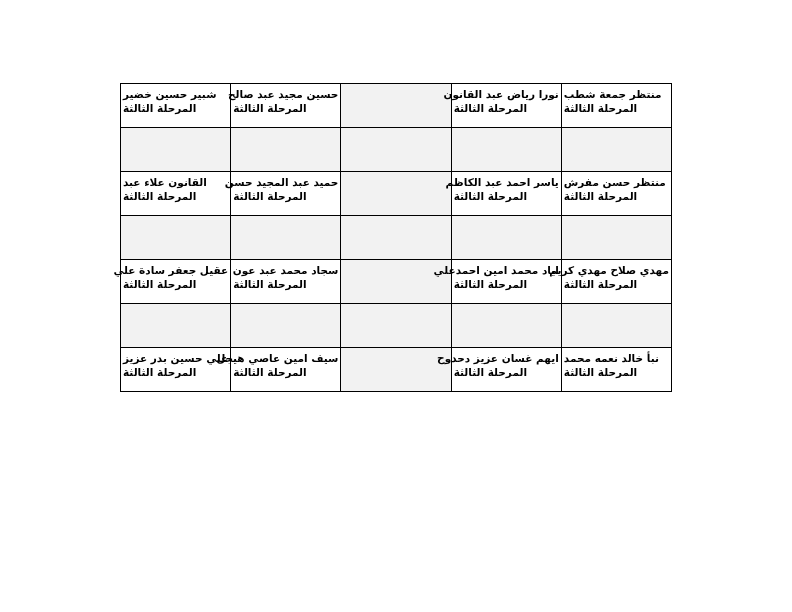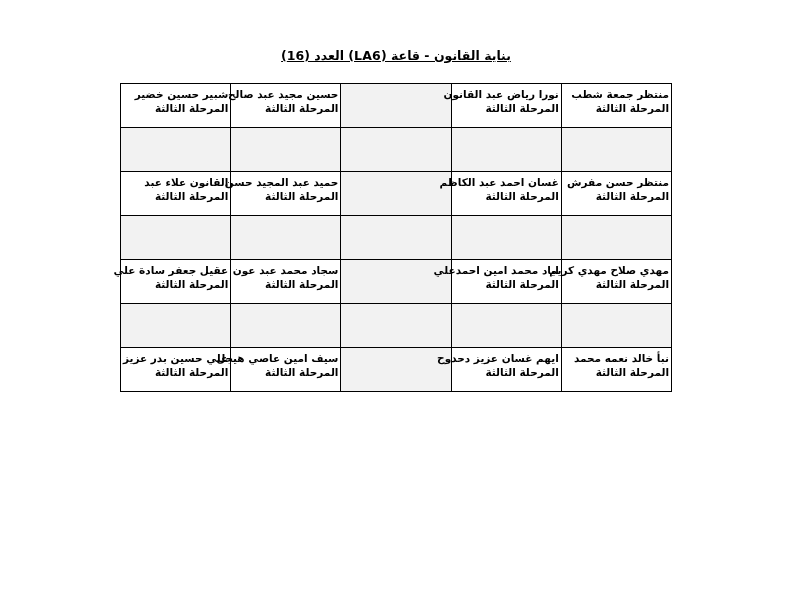--- a/index.html
+++ b/index.html
@@ -34,40 +34,39 @@
     left: 120px;
     width: 552px;
     border-collapse: collapse;
     table-layout: fixed;
     direction: rtl;
   }
   table.roster td {
     border: 1.2px solid #000000;
     height: 38px;
     vertical-align: top;
-    text-align: right;
+    text-align: left;
     padding: 3px 2px 2px 2px;
     font-size: 10.5px;
     font-weight: bold;
     line-height: 14px;
     background: #ffffff;
   }
   table.roster td.shaded {
     background: #f2f2f2;
   }
   .student-name, .stage-label {
     direction: rtl;
     white-space: nowrap;
   }
 </style>
 </head>
 <body>
 
 <div class="page">
-  <div class="doc-title">بناية القانون - قاعة (LA6) العدد (16)</div>
 
   <table class="roster">
     <tbody>
         <tr>
           <td>
             <div class="student-name">منتظر جمعة شطب</div>
             <div class="stage-label">المرحلة الثالثة</div>
           </td>
           <td>
             <div class="student-name">نورا رياض عبد القانون</div>
@@ -89,21 +88,21 @@
           <td class="shaded"></td>
           <td class="shaded"></td>
           <td class="shaded"></td>
         </tr>
         <tr>
           <td>
             <div class="student-name">منتظر حسن مفرش</div>
             <div class="stage-label">المرحلة الثالثة</div>
           </td>
           <td>
-            <div class="student-name">غسان احمد عبد الكاظم</div>
+            <div class="student-name">ياسر احمد عبد الكاظم</div>
             <div class="stage-label">المرحلة الثالثة</div>
           </td>
           <td class="shaded"></td>
           <td>
             <div class="student-name">حميد عبد المجيد حسن</div>
             <div class="stage-label">المرحلة الثالثة</div>
           </td>
           <td>
             <div class="student-name">القانون علاء عبد</div>
             <div class="stage-label">المرحلة الثالثة</div>

